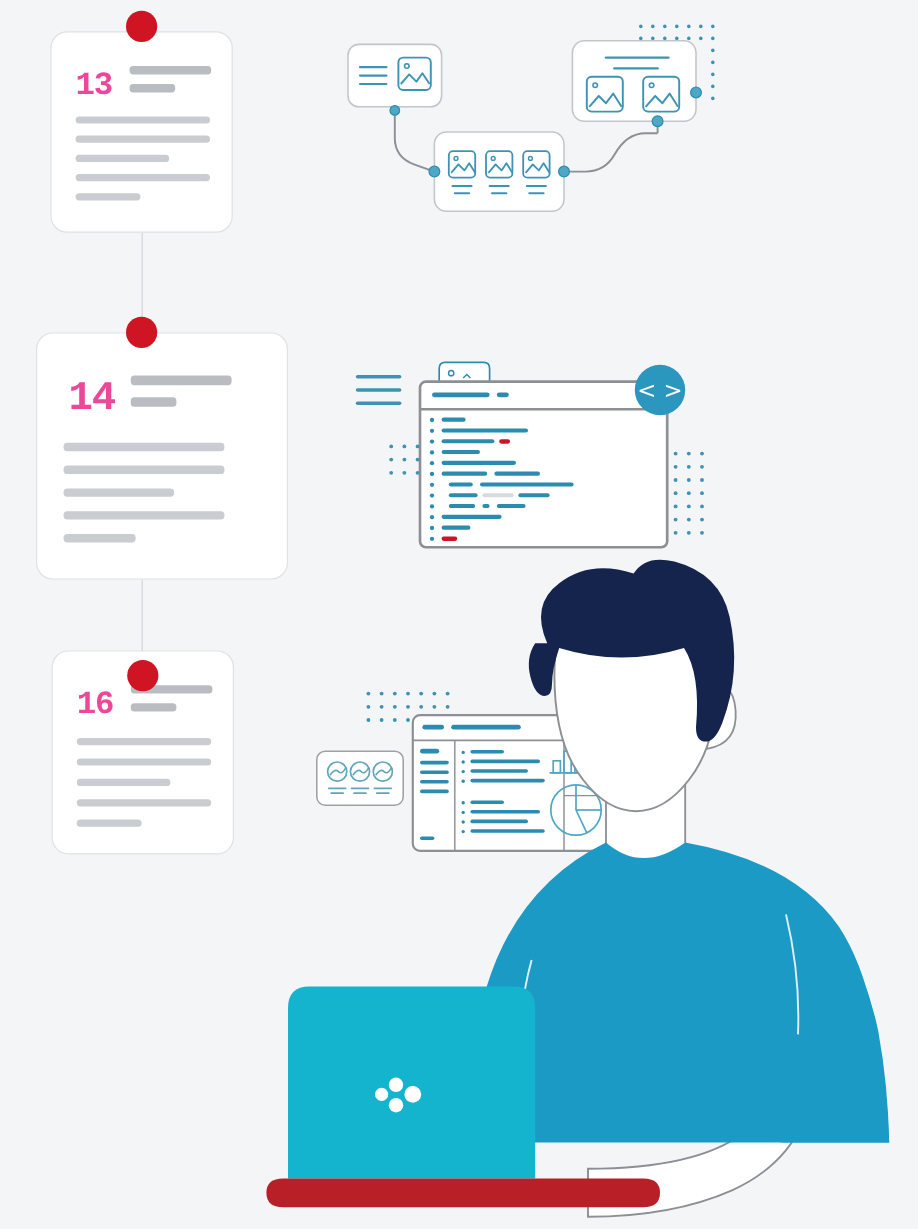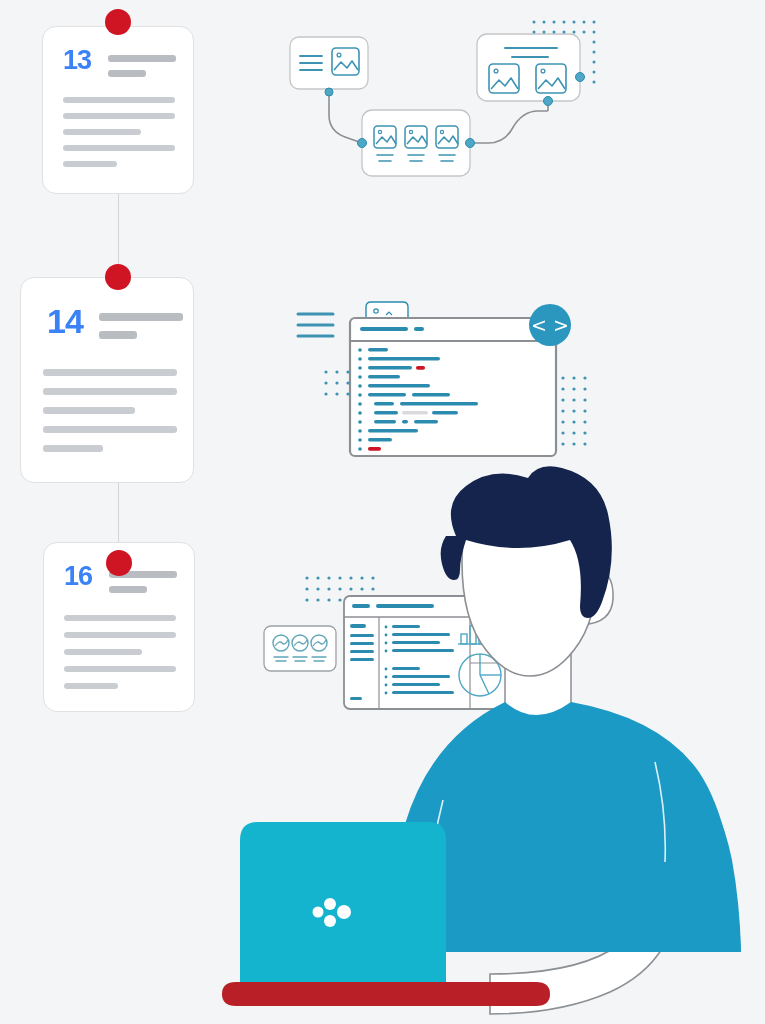--- a/index.html
+++ b/index.html
@@ -16,24 +16,25 @@
   
   .tl-card{
     position:absolute;
     background:#ffffff;
     border:1px solid #dfe1e3;
     border-radius:14px;
     box-sizing:border-box;
   }
   .tl-num{
     position:absolute;
-    font-family:Liberation Sans, sans-serif;
+    font-family:Liberation Mono, monospace;
     font-weight:bold;
-    color:#3b82f6;
+    color:#ec4899;
     letter-spacing:-1px;
+    margin-top:12px;
   }
   .bar{position:absolute;background:#c9ccd0;border-radius:3px;}
   .bar.dark{background:#b9bdc2;}
   .dot-marker{
     position:absolute;
     width:26px;height:26px;border-radius:50%;
     background:#cf1423;
   }
   .tl-line{position:absolute;width:1px;background:#d3d5d8;}
 </style>
@@ -49,21 +50,21 @@
         <div class="tl-num" style="left: 20px; top: 18px; font-size: 27px;">13</div>
         <div class="bar dark" style="left: 65px; top: 28px; width: 68px; height: 7px;"></div>
         <div class="bar dark" style="left: 65px; top: 43px; width: 38px; height: 7px;"></div>
         <div class="bar" style="left: 20px; top: 70px; width: 112px; height: 6px;"></div>
         <div class="bar" style="left: 20px; top: 86px; width: 112px; height: 6px;"></div>
         <div class="bar" style="left: 20px; top: 102px; width: 78px; height: 6px;"></div>
         <div class="bar" style="left: 20px; top: 118px; width: 112px; height: 6px;"></div>
         <div class="bar" style="left: 20px; top: 134px; width: 54px; height: 6px;"></div>
       </div>
       <div class="dot-marker" style="left: 105px; top: 9px; background: rgb(207, 20, 35);"></div>
-      <div class="tl-card" style="left: 20px; top: 277px; width: 174px; height: 206px;">
+      <div class="tl-card" style="left: 30px; top: 277px; width: 210px; height: 206px;">
         <div class="tl-num" style="left: 26px; top: 24px; font-size: 34px;">14</div>
         <div class="bar dark" style="left: 78px; top: 35px; width: 84px; height: 8px;"></div>
         <div class="bar dark" style="left: 78px; top: 53px; width: 38px; height: 8px;"></div>
         <div class="bar" style="left: 22px; top: 91px; width: 134px; height: 7px;"></div>
         <div class="bar" style="left: 22px; top: 110px; width: 134px; height: 7px;"></div>
         <div class="bar" style="left: 22px; top: 129px; width: 92px; height: 7px;"></div>
         <div class="bar" style="left: 22px; top: 148px; width: 134px; height: 7px;"></div>
         <div class="bar" style="left: 22px; top: 167px; width: 60px; height: 7px;"></div>
       </div>
       <div class="dot-marker" style="left: 105px; top: 264px; background: rgb(207, 20, 35);"></div>

